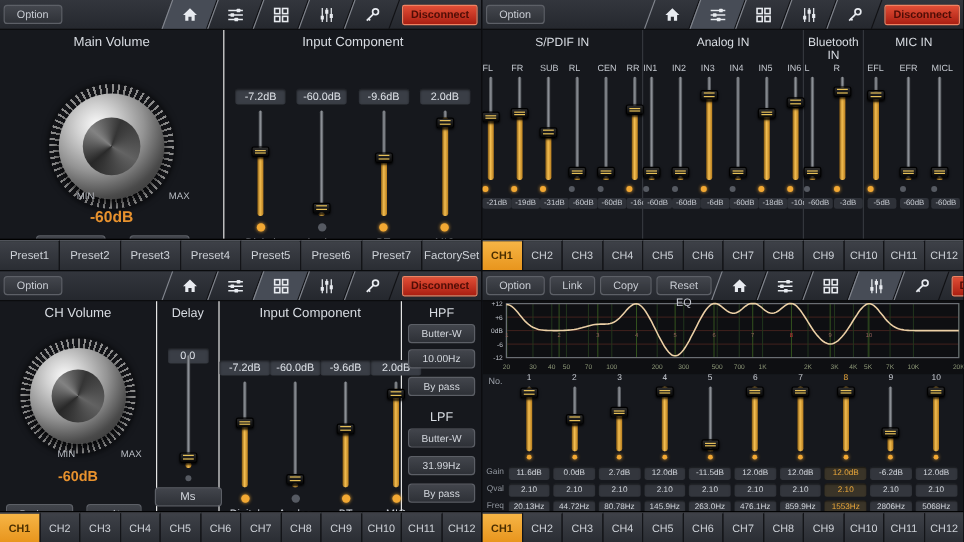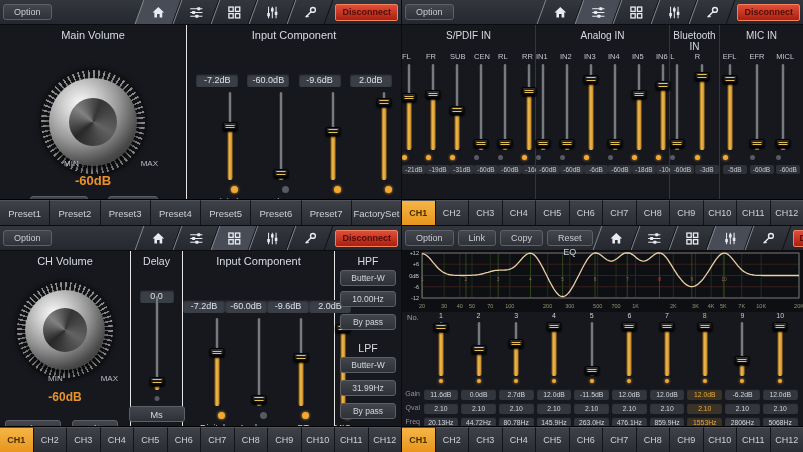--- a/index.html
+++ b/index.html
@@ -49,21 +49,21 @@
         background:linear-gradient(90deg,#8a5c12,#f2bd50 45%,#b87d1e);}
   .thumb{position:absolute;left:50%;transform:translateX(-50%);width:15px;height:9px;
          background:linear-gradient(#2e2e2e,#050505);border:1px solid #000;border-radius:2px;
          box-shadow:0 1px 2px #000;box-sizing:border-box;}
   .thumb i{display:block;height:1px;background:#e6c058;margin:1.5px 2px 0;}
   .led{border-radius:50%;display:block;}
   .led.on{background:#f2a833;box-shadow:0 0 3px #f2a833;}
   .led.off{background:#565a62;}
   
   .ic-strips{position:absolute;top:50px;left:0;right:0;display:flex;justify-content:space-evenly;}
-  .strip{display:flex;flex-direction:column;align-items:flex-end;}
+  .strip{display:flex;flex-direction:column;align-items:center;}
   .badge{min-width:42px;height:13px;line-height:13px;text-align:center;font-size:9px;color:#dde1e7;
          background:#3a3e46;border-radius:2px;box-shadow:inset 0 1px 2px rgba(0,0,0,.6);}
   .strip .vslider{margin-top:5px;height:88px;}
   .strip .led{margin-top:6px;width:7px;height:7px;}
   .strip-label{margin-top:4px;font-size:9px;color:#cfd3da;}
   
   .group{position:relative;border-right:1px solid #33363c;box-sizing:border-box;flex:none;}
   .group-title{position:absolute;top:6px;left:0;right:0;text-align:center;font-size:10px;color:#d8dce2;}
   .gstrips{position:absolute;top:28px;left:0;right:0;display:flex;justify-content:space-evenly;}
   .gstrip{display:flex;flex-direction:column;}
@@ -363,34 +363,34 @@
                 <div class="fill" style="height: 46%;"></div>
                 <div class="thumb" style="bottom: calc(46% - 4.1px);">
                   <i></i>
                   <i></i>
                 </div>
               </div>
               <span class="led on"></span>
               <div class="val">-31dB</div>
             </div>
             <div class="gstrip">
-              <div class="chlab">CEN</div>
+              <div class="chlab">RL</div>
               <div class="vslider" style="height: 86px;">
                 <div class="track"></div>
                 <div class="fill" style="height: 2%;"></div>
                 <div class="thumb" style="bottom: calc(2% - 0.2px);">
                   <i></i>
                   <i></i>
                 </div>
               </div>
               <span class="led off"></span>
               <div class="val">-60dB</div>
             </div>
             <div class="gstrip">
-              <div class="chlab">RL</div>
+              <div class="chlab">CEN</div>
               <div class="vslider" style="height: 86px;">
                 <div class="track"></div>
                 <div class="fill" style="height: 2%;"></div>
                 <div class="thumb" style="bottom: calc(2% - 0.2px);">
                   <i></i>
                   <i></i>
                 </div>
               </div>
               <span class="led off"></span>
               <div class="val">-60dB</div>

